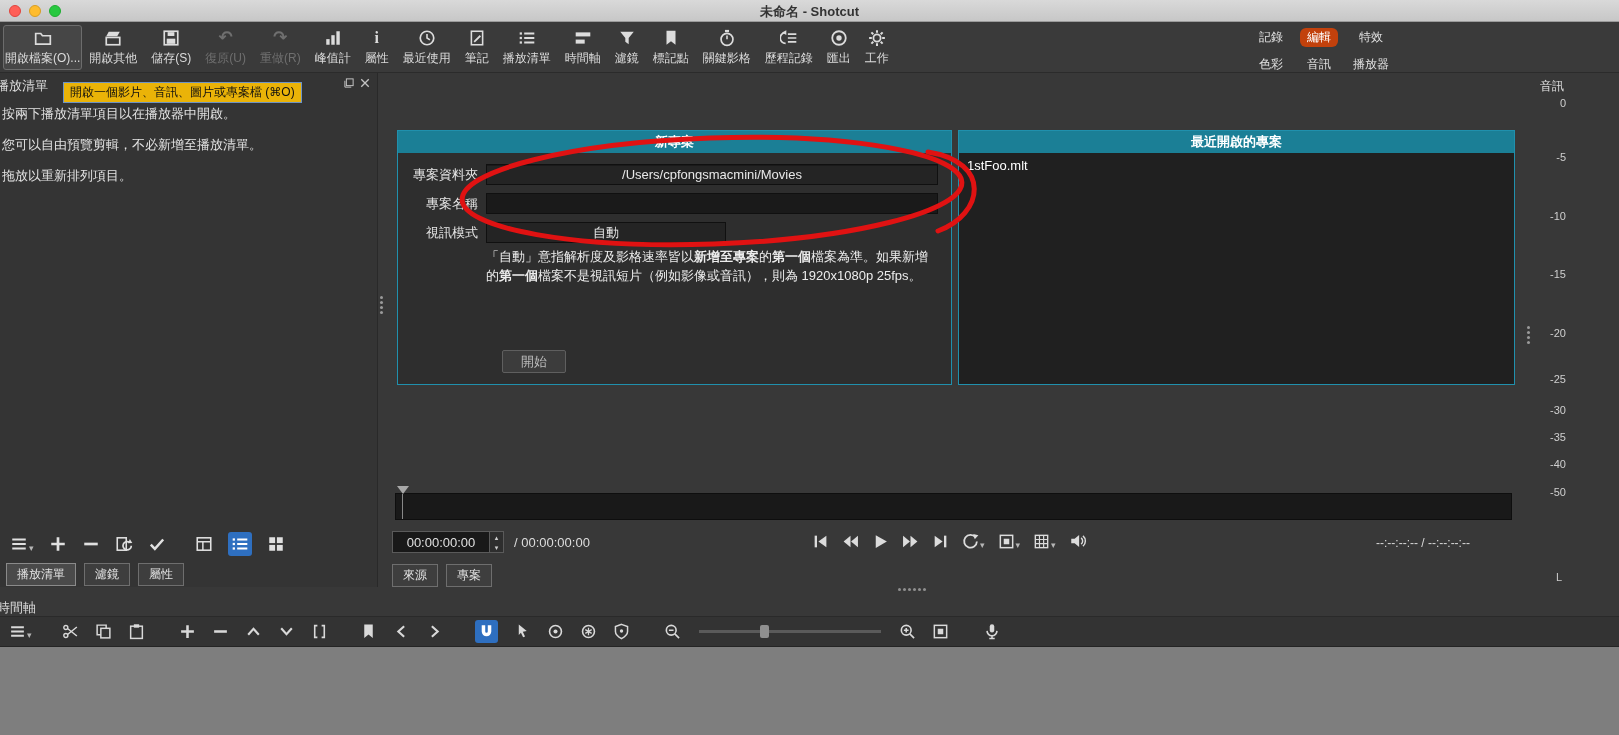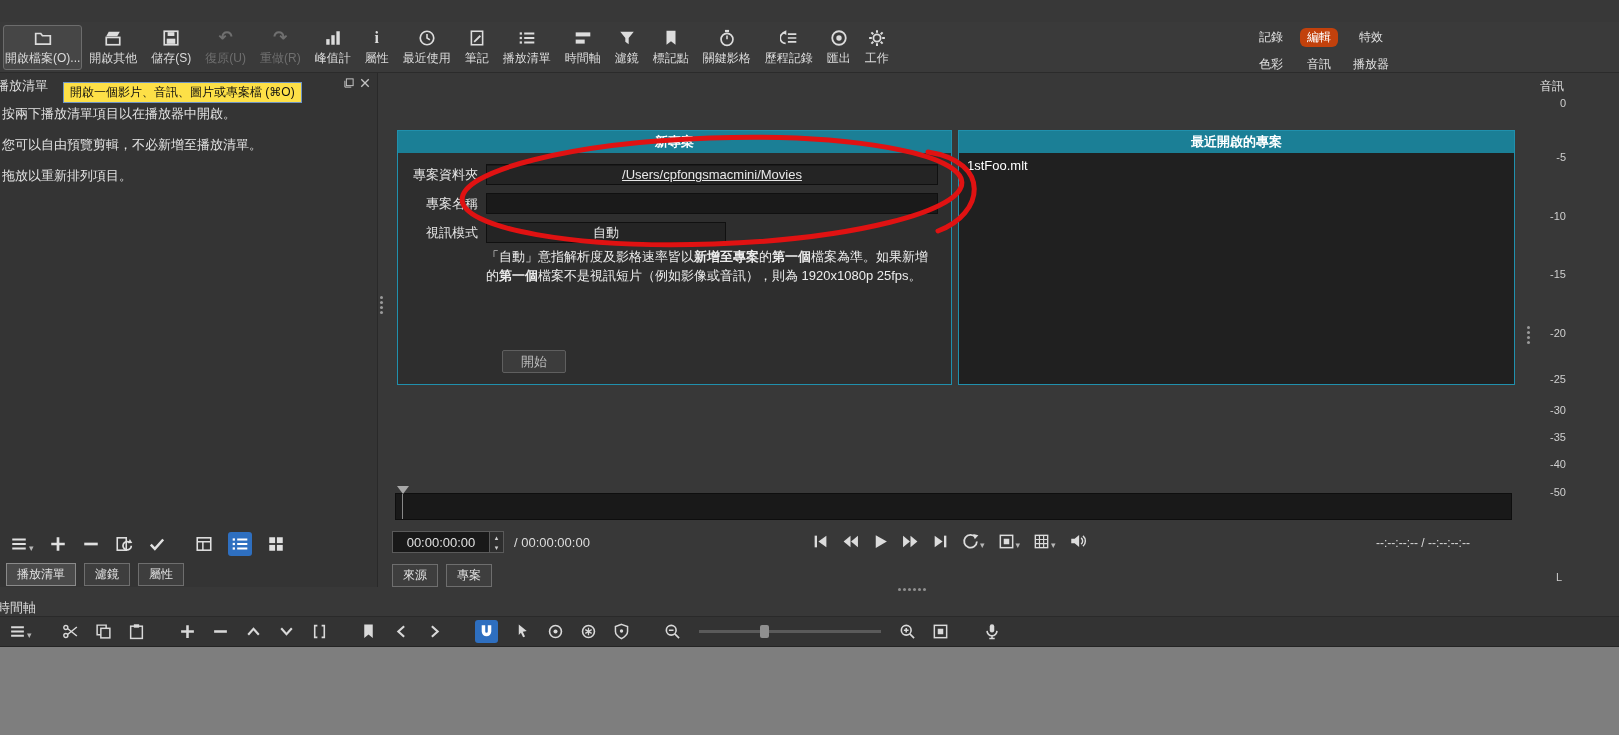--- a/index.html
+++ b/index.html
@@ -64,21 +64,21 @@
   .panel{position:absolute;border:1px solid #2090ad;box-sizing:border-box;}
   .phdr{height:22px;background:#1b7f96;color:#fff;font-weight:bold;display:flex;align-items:center;justify-content:center;}
   .np{left:397px;top:130px;width:555px;height:255px;background:#2e2e2e;}
   .rp{left:958px;top:130px;width:557px;height:255px;background:#202020;}
   .prow{position:absolute;display:flex;align-items:center;}
   .r1{top:33px;} .r2{top:62px;} .r3{top:91px;}
   .plab{display:inline-block;width:80px;text-align:right;margin-right:8px;color:#e6e6e6;font-family:Liberation Serif, serif;}
   .pfield{background:#242424;border:1px solid #101010;box-shadow:inset 0 1px 0 #1a1a1a;
           color:#e8e8e8;height:21px;font-size:13px;text-align:center;box-sizing:border-box;outline:none;
           font-family:"Liberation Sans","DejaVu Sans",sans-serif;}
-  .folder{width:452px;text-decoration:underline;} .name{width:452px;background:#1a1a1a;}
+  .folder{width:452px;} .name{width:452px;background:#1a1a1a;}
   .combo{width:240px;height:21px;background:#242424;border:1px solid #101010;color:#e8e8e8;
          display:flex;align-items:center;justify-content:center;box-sizing:border-box;cursor:default;}
   .pdesc{position:absolute;left:88px;top:117px;width:452px;margin:0;color:#ececec;line-height:1.45;}
   .startbtn{position:absolute;left:104px;top:219px;width:64px;height:23px;background:#3c3c3c;
             border:1px solid #5f5f5f;border-radius:2px;color:#bdbdbd;font-size:13px;cursor:default;
             font-family:"Liberation Sans","DejaVu Sans",sans-serif;}
   .rlist{padding:5px 8px;}
   .ritem{color:#fff;cursor:default;}
 
   
@@ -110,21 +110,21 @@
           gap:16px;padding:0 9px;box-sizing:border-box;color:#d9d9d9;}
   .ttb{display:flex;align-items:center;cursor:default;}
   .ttb .ic{width:17px;height:17px;}
   .ttb.act{background:#2e6fc0;border-radius:3px;padding:3px;color:#fff;}
   .g1{margin-left:14px;} .g2{margin-left:18px;} .g3{margin-left:16px;}
   .zslider{width:182px;height:3px;background:#5a5a5a;position:relative;margin:0 2px;cursor:default;}
   .zthumb{position:absolute;left:34%;top:-5px;width:9px;height:13px;background:#8f8f8f;border-radius:2px;}
   .bottom{position:absolute;left:0;top:647px;width:100%;height:88px;background:#7e7e7e;}
 
   
-  .tooltip{position:absolute;left:63px;top:82px;background:#fde047;border:1px solid #6d93c4;
+  .tooltip{position:absolute;left:63px;top:82px;background:#eab308;border:1px solid #6d93c4;
            color:#101010;font-size:12px;padding:1px 6px;z-index:40;white-space:nowrap;}
   .annot{position:absolute;left:0;top:0;z-index:50;pointer-events:none;}
 </style>
 </head>
 <body>
 
 <div class="screen">
 
   <svg width="0" height="0" style="position:absolute" aria-hidden="true">
     <defs>
@@ -310,20 +310,28 @@
           <path d="M12.8 4.2 A6 6 0 1 0 14 8" fill="none" stroke="currentColor" stroke-width="1.7"></path>
           <polygon points="10.6,1 15.4,2.2 12,5.8" fill="currentColor"></polygon>
         </symbol>
       <symbol id="i-gridp" viewBox="0 0 16 16">
           <rect x="2.2" y="2.2" width="11.6" height="11.6" fill="none" stroke="currentColor" stroke-width="1.3"></rect>
           <path d="M2.2 6.1 h11.6 M2.2 10 h11.6 M6.1 2.2 v11.6 M10 2.2 v11.6" stroke="currentColor" stroke-width="1.1" fill="none"></path>
         </symbol>
     </defs>
   </svg>
 
+  <div class="titlebar">
+    <div class="lights">
+      <span class="light red"></span>
+      <span class="light yellow"></span>
+      <span class="light green"></span>
+    </div>
+    <div class="wtitle">未命名 - Shotcut</div>
+  </div>
 
   <div class="toolbar">
     <div class="tbtn boxed">
       <span class="tico">
           <svg class="ic18">
             <use href="#i-folder"></use>
           </svg>
         </span>
       <span>開啟檔案(O)...</span>
     </div>

